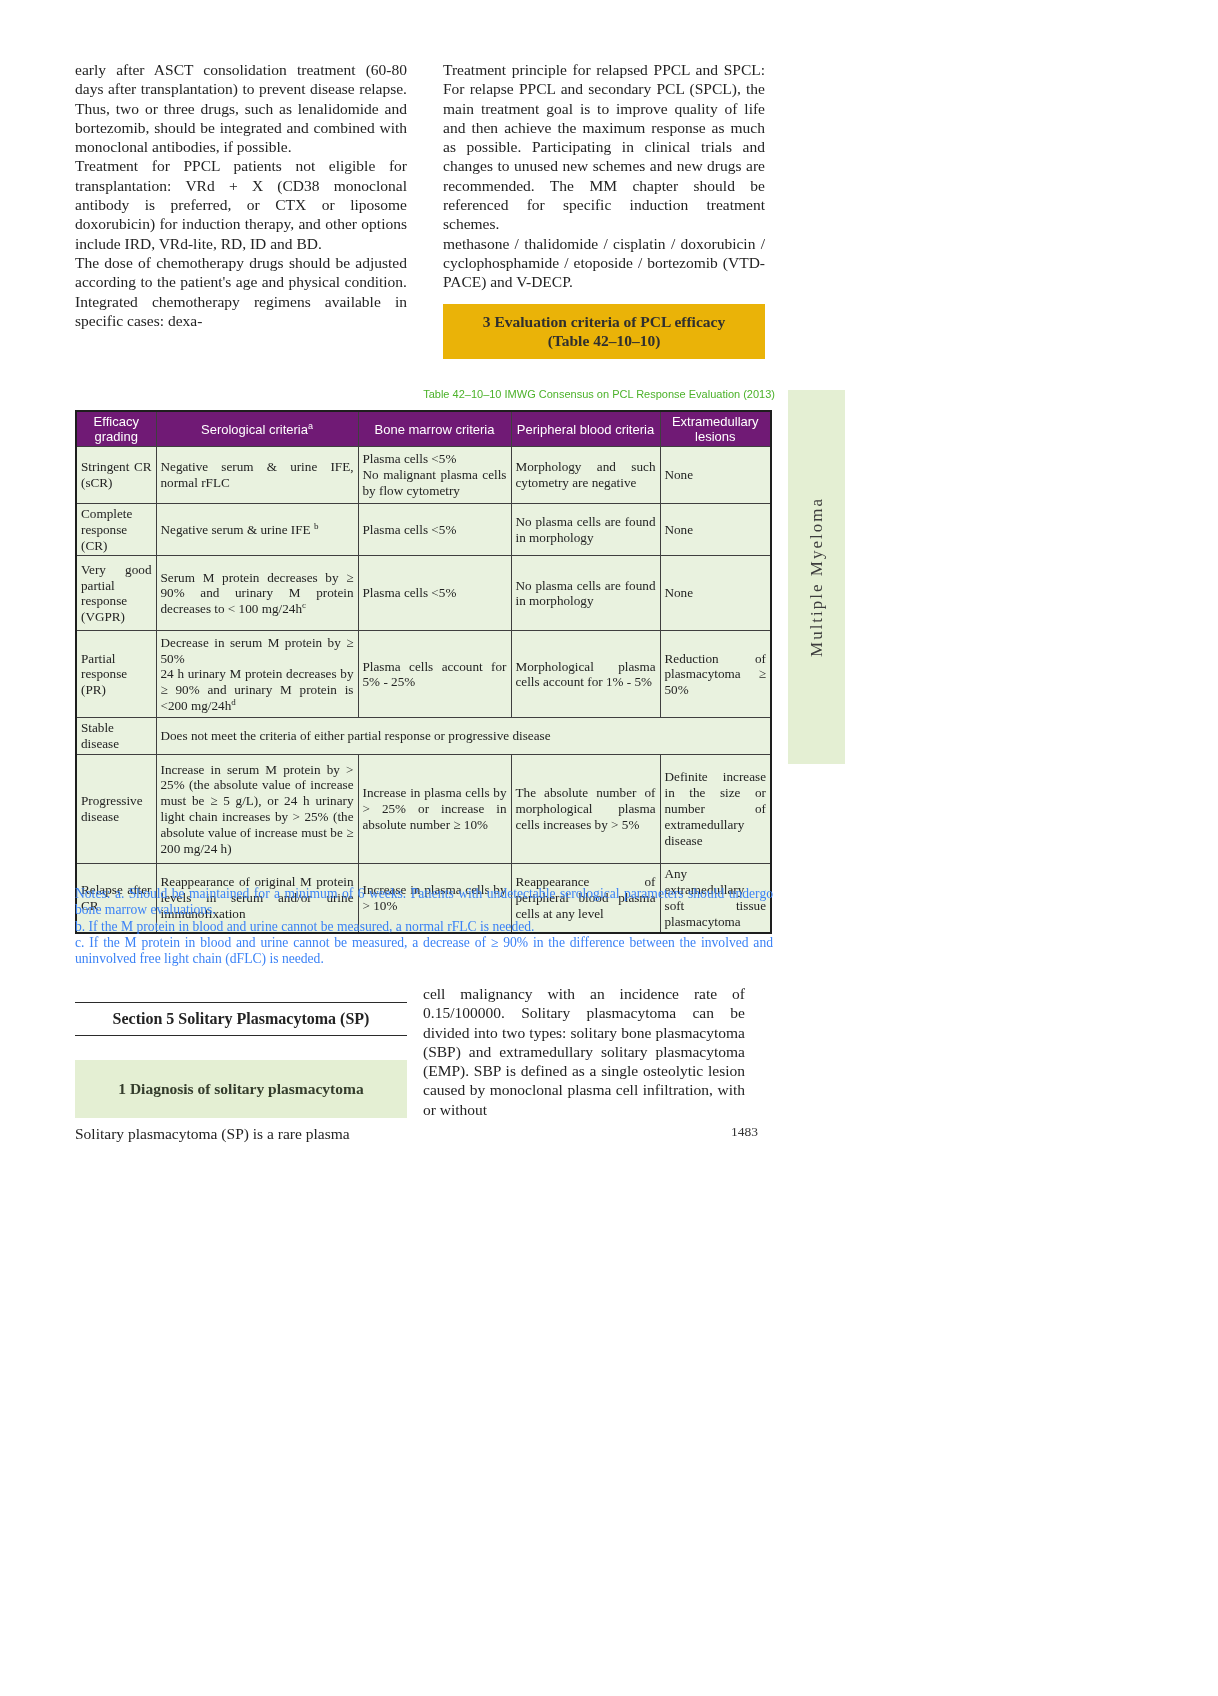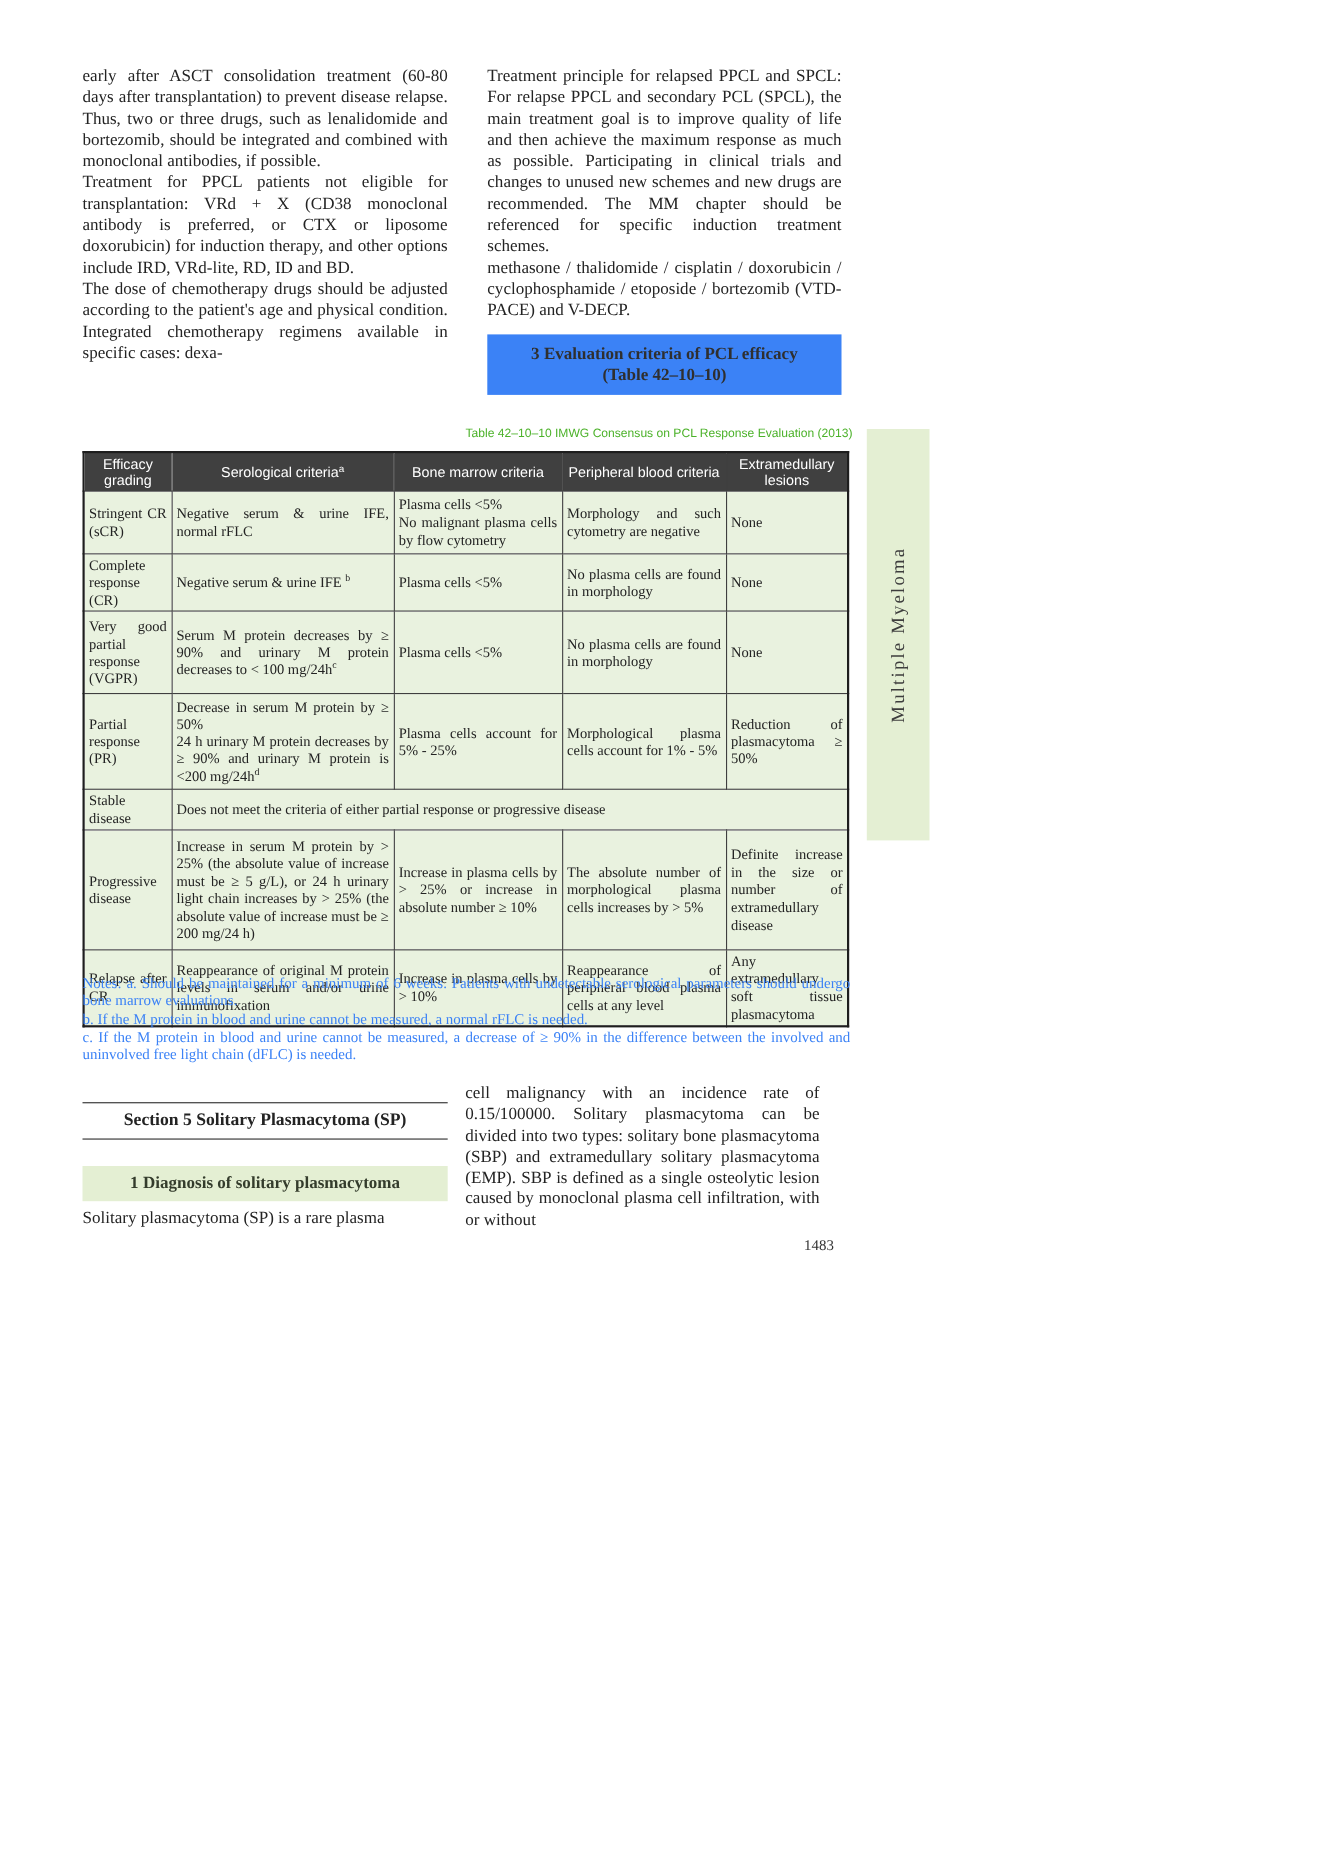--- a/index.html
+++ b/index.html
@@ -7,41 +7,41 @@
     position:relative;width:1027px;height:1696px;background:#ffffff;overflow:hidden;
     font-family:"Liberation Serif","DejaVu Serif",serif;color:#232323;
   }
   
   .col{position:absolute;font-size:15.5px;line-height:19.3px;text-align:justify;}
   .col p{margin:0;}
   .col-left-top{left:75px;top:60px;width:332px;}
   .col-right-top{left:443px;top:60px;width:322px;}
   
   .green-box{
-    background:#3b82f6;text-align:center;font-weight:bold;color:#2f2f2f;
+    background:#eab308;text-align:center;font-weight:bold;color:#2f2f2f;
     font-size:15.5px;line-height:19.5px;padding:8px 6px;
   }
   .heading-box-right{margin-top:12px;}
   
   .mid{position:absolute;left:75px;top:386px;width:700px;}
   .table-title{
     text-align:right;color:#4cb22a;font-family:Liberation Sans, sans-serif;
     font-size:11px;line-height:17px;margin-bottom:7px;
   }
   table.resp{
     border-collapse:collapse;table-layout:fixed;width:695px;
     font-size:13.2px;line-height:15.8px;
   }
   table.resp td,table.resp th{
     border:1px solid #3f3f3f;padding:2px 4px;vertical-align:middle;
     text-align:justify;overflow:hidden;
   }
   table.resp{border:2px solid #1e1e1e;}
   table.resp th{
-    background:#404040;color:#ffffff;font-weight:normal;text-align:center;
+    background:#701a75;color:#ffffff;font-weight:normal;text-align:center;
     font-family:"Liberation Sans","DejaVu Sans",sans-serif;font-size:13px;line-height:15px;
   }
   table.resp td{background:#e9f2df;}
   table.resp .pre{white-space:pre-line;}
   table.resp sup{font-size:9px;line-height:0;}
   tr.r0 td{height:52px;}
   tr.r1 td{height:36px;}
   tr.r2 td{height:70px;}
   tr.r3 td{height:82px;}
   tr.r4 td{height:22px;}
@@ -49,21 +49,21 @@
   tr.r6 td{height:64px;}
   
   .notes{position:absolute;left:75px;top:886px;width:698px;font-size:13.6px;line-height:16.3px;text-align:justify;color:#3b82f6;}
   .notes p{margin:0;}
   
   .section-block{position:absolute;left:75px;top:1002px;width:332px;}
   .section-rule{
     border-top:1.5px solid #2b2b2b;border-bottom:1.5px solid #2b2b2b;
     text-align:center;font-weight:bold;font-size:16px;padding:7px 0;
   }
-  .sub-box{margin-top:24px;padding:7px 4px;background:#e4efd3;text-align:center;font-weight:bold;font-size:15.5px;color:#343c2c;}
+  .sub-box{margin-top:24px;padding:20px 4px;background:#e4efd3;text-align:center;font-weight:bold;font-size:15.5px;color:#343c2c;}
   .section-block .lead{margin:6px 0 0 0;font-size:15.5px;line-height:19.3px;text-align:justify;}
   .col-right-bottom{left:423px;top:984px;width:322px;}
   
   .page-num{position:absolute;left:731px;top:1124px;font-size:13.5px;color:#333;}
   
   .side-tab{position:absolute;left:788px;top:390px;width:57px;height:374px;background:#e4efd3;}
   .side-tab .label{
     position:absolute;left:50%;top:50%;transform:translate(-50%,-50%) rotate(-90deg);
     white-space:nowrap;font-size:17px;letter-spacing:2px;color:#3d3d3d;
   }

